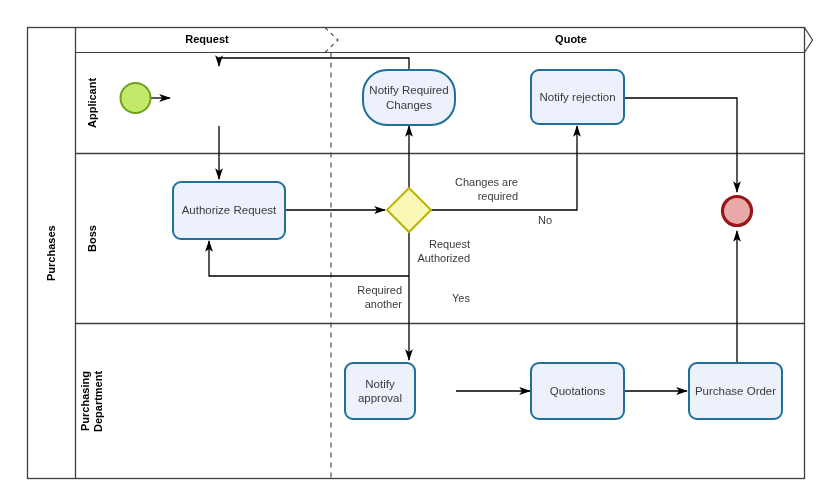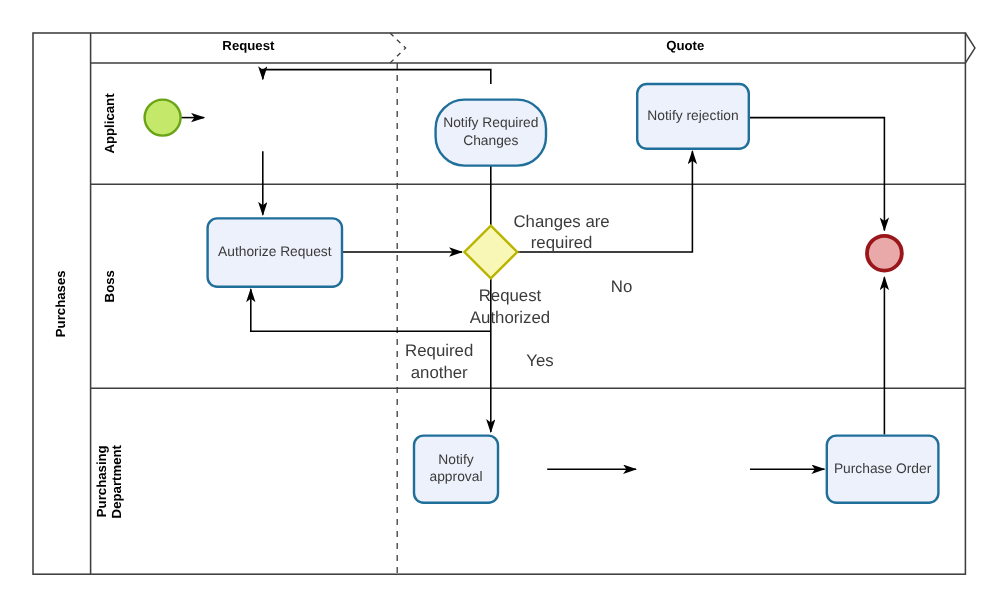--- a/index.html
+++ b/index.html
@@ -38,23 +38,23 @@
     border-radius:9px;
     display:flex;align-items:center;justify-content:center;
     text-align:center;
     font-size:11.5px;
     color:#3b3b3b;
     line-height:1.25;
     padding:2px 4px;
   }
   .flowlabel{
     position:absolute;
-    font-size:14px;
+    font-size:11px;
     color:#3b3b3b;
-    text-align:center;
+    text-align:right;
     line-height:1.25;
     white-space:pre-line;
   }
 </style>
 </head>
 <body>
 
 <div id="stage">
 
   <svg id="diagram" viewBox="0 0 831 495">
@@ -121,37 +121,38 @@
 
   <div class="vlabel" style="left:76px;top:53px;width:32px;height:100px;">Applicant</div>
   <div class="vlabel" style="left:76px;top:154px;width:32px;height:169px;">Boss</div>
   <div class="vlabel" style="left:76px;top:324px;width:32px;height:154px;">Purchasing
 Department</div>
 
   <div class="phase-label" style="left:137px;top:33px;">Request</div>
   <div class="phase-label" style="left:501px;top:33px;">Quote</div>
 
 
-  <div class="task" style="left:362px;top:82px;width:94px;height:57px;border-radius:25px;">Notify Required Changes</div>
+  <div class="task" style="left:362px;top:69px;width:94px;height:57px;border-radius:25px;">Notify Required Changes</div>
 
   <div class="task" style="left:530px;top:69px;width:95px;height:56px;">Notify rejection</div>
 
   <div class="task" style="left:172px;top:181px;width:114px;height:59px;">Authorize Request</div>
 
   <div class="task" style="left:344px;top:362px;width:72px;height:58px;">Notify approval</div>
 
+  <div class="task" style="left:530px;top:362px;width:95px;height:58px;">Quotations</div>
 
   <div class="task" style="left:688px;top:362px;width:95px;height:58px;text-align:center;">Purchase Order</div>
 
   <div class="flowlabel" style="left:418px;top:176px;width:100px;">Changes are
 required</div>
 
   <div class="flowlabel" style="left:380px;top:238px;width:90px;">Request
 Authorized</div>
 
   <div class="flowlabel" style="left:330px;top:284px;width:72px;">Required
 another</div>
 
-  <div class="flowlabel" style="left:498px;top:214px;width:40px;margin-top:16px;">No</div>
+  <div class="flowlabel" style="left:512px;top:214px;width:40px;">No</div>
 
   <div class="flowlabel" style="left:430px;top:292px;width:40px;">Yes</div>
 
 </div>
 
 </body></html>

